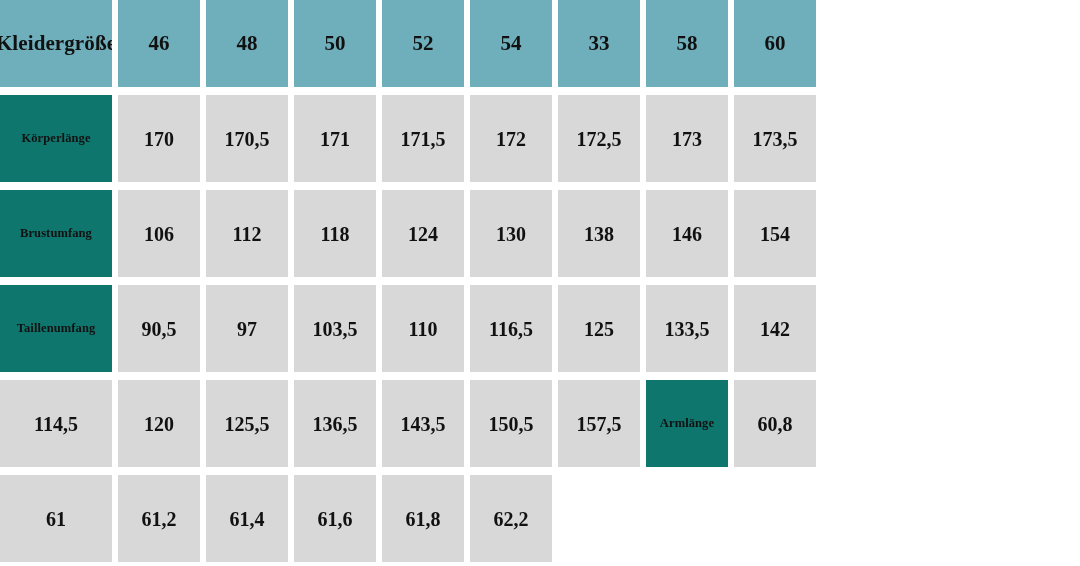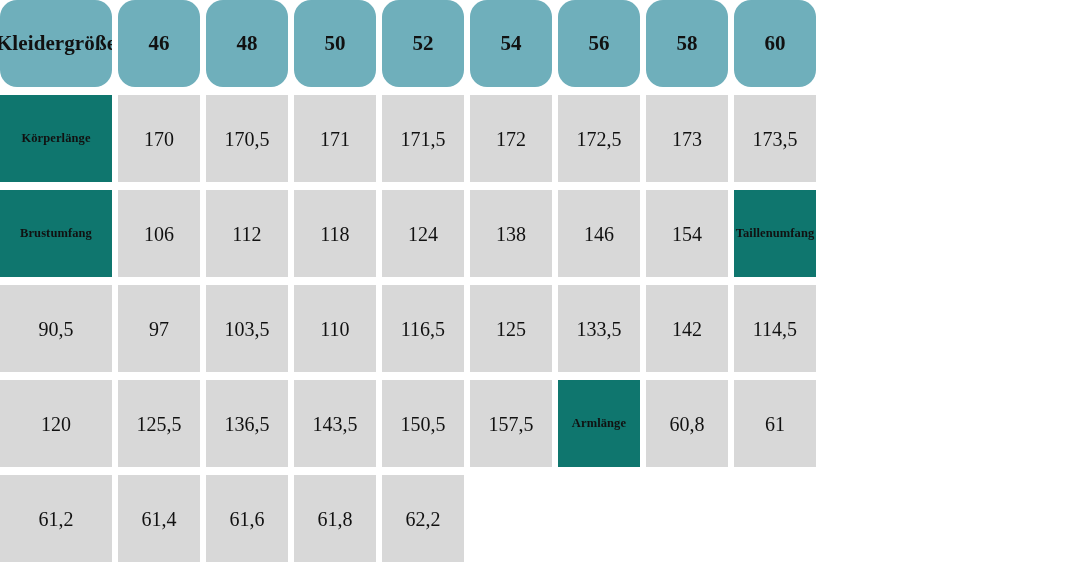--- a/index.html
+++ b/index.html
@@ -32,21 +32,20 @@
     justify-content: center;
     text-align: center;
     box-sizing: border-box;
     overflow: hidden;
     color: #111111;
   }
 
   
   .cell.head {
     background: #6FAFBB;
-    border-radius: 17px;
   }
   .cell.label {
     background: #0f766e;
   }
   
   .cell.data {
     background: #D8D8D8;
   }
 
   
@@ -62,21 +61,21 @@
   
   .cell.head span {
     font-size: 21px;
     font-weight: bold;
     line-height: 1;
   }
 
   
   .cell.data span {
     font-size: 20px;
-    font-weight: normal;
+    font-weight: bold;
     line-height: 1;
   }
 </style>
 </head>
 <body>
 
 <div id="size-table">
     <div class="cell head corner">
       <span>Kleidergröße</span>
     </div>
@@ -89,21 +88,21 @@
     <div class="cell head">
       <span>50</span>
     </div>
     <div class="cell head">
       <span>52</span>
     </div>
     <div class="cell head">
       <span>54</span>
     </div>
     <div class="cell head">
-      <span>56</span>
+      <span>33</span>
     </div>
     <div class="cell head">
       <span>58</span>
     </div>
     <div class="cell head">
       <span>60</span>
     </div>
     <div class="cell label">
       <span>Körperlänge</span>
     </div>
@@ -140,20 +139,23 @@
     <div class="cell data">
       <span>112</span>
     </div>
     <div class="cell data">
       <span>118</span>
     </div>
     <div class="cell data">
       <span>124</span>
     </div>
     <div class="cell data">
+      <span>130</span>
+    </div>
+    <div class="cell data">
       <span>138</span>
     </div>
     <div class="cell data">
       <span>146</span>
     </div>
     <div class="cell data">
       <span>154</span>
     </div>
     <div class="cell label">
       <span>Taillenumfang</span>

